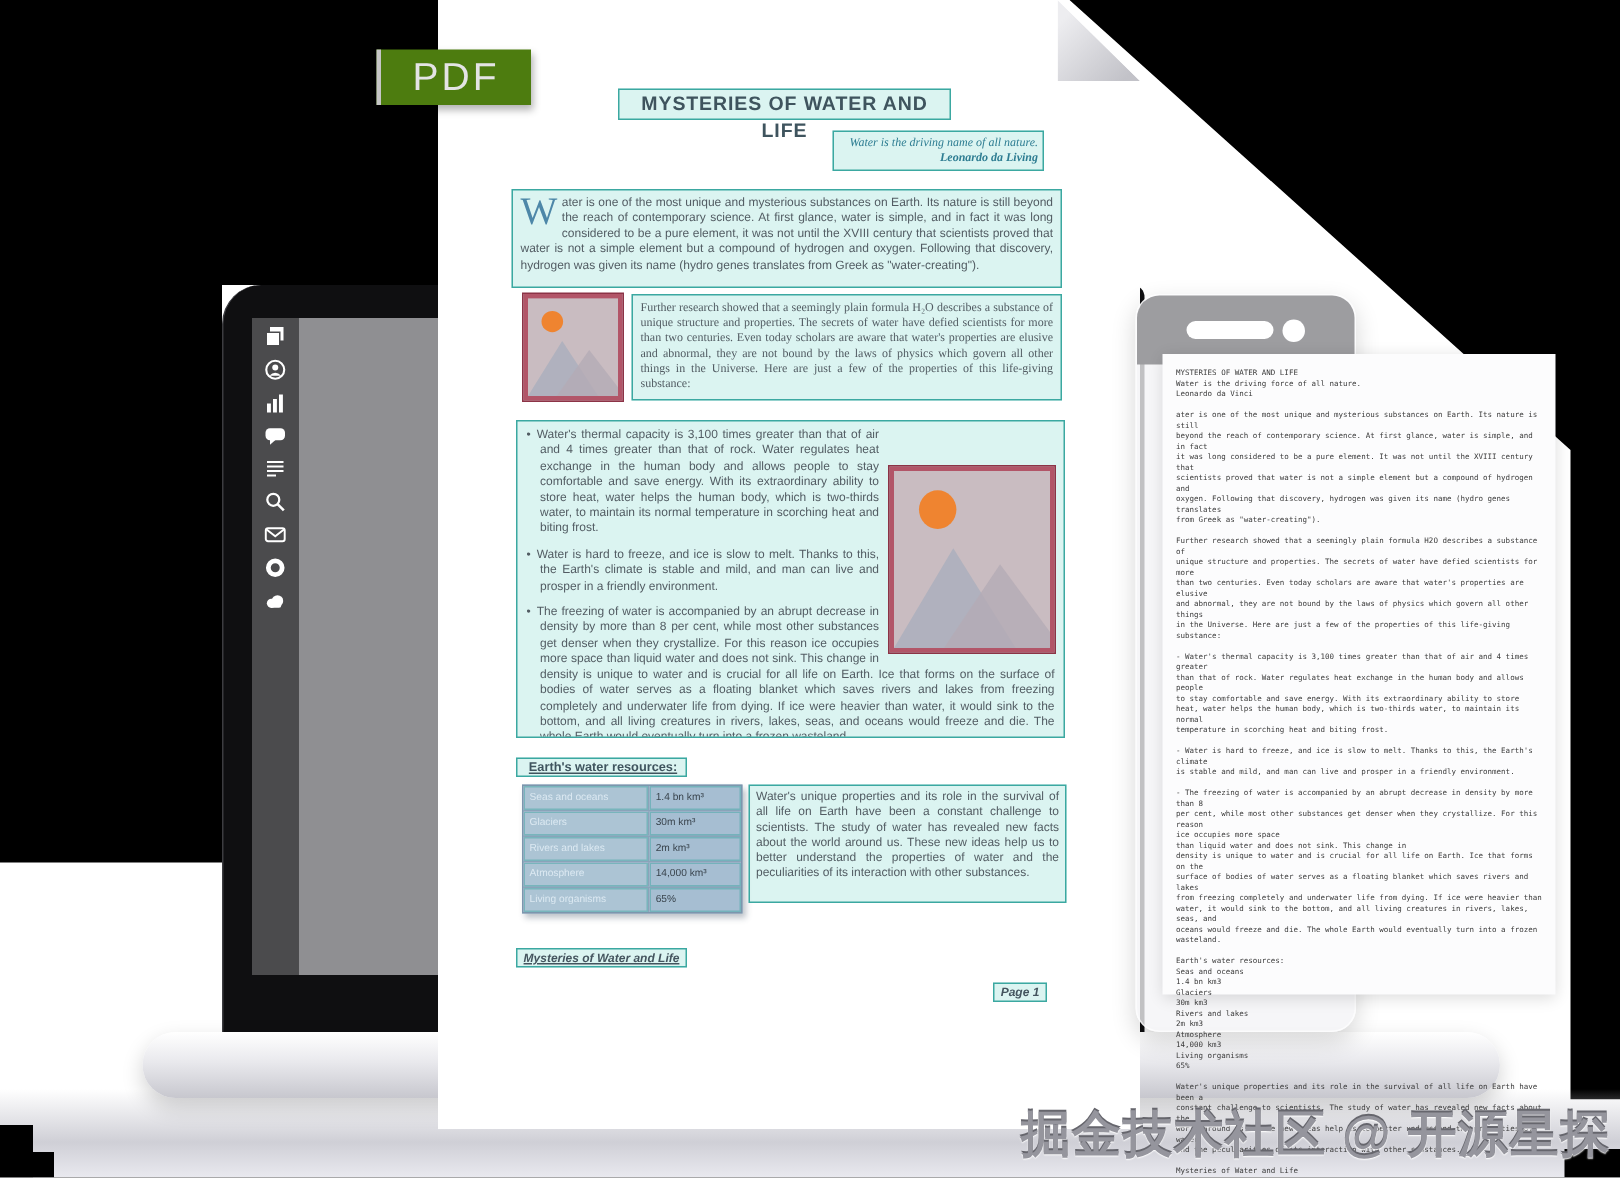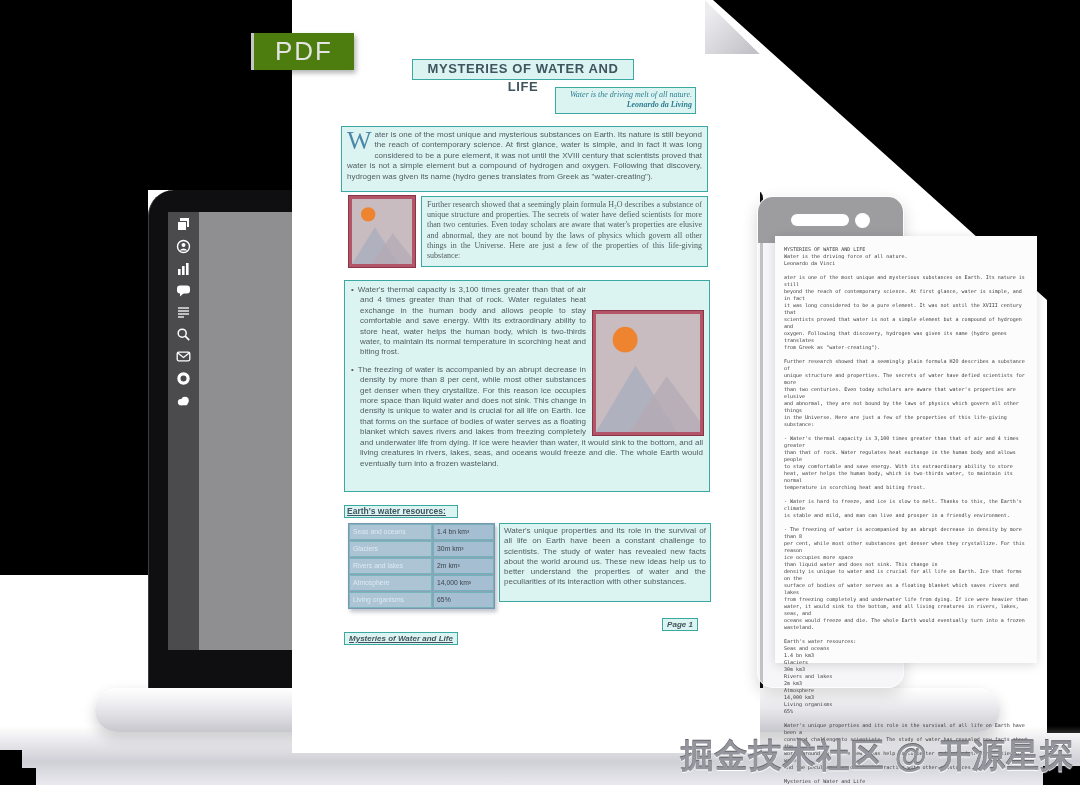--- a/index.html
+++ b/index.html
@@ -27,21 +27,21 @@
                box-shadow:0 6px 14px rgba(0,0,0,.18);}
   .shadow-band{left:0;top:726px;width:1080px;height:59px;
                background:linear-gradient(180deg,rgba(230,230,236,0),#cfcfd6 60%,#e9e9ef);}
   
   .paper{left:292px;top:0;width:468px;height:753px;background:#fff;
          clip-path:polygon(0 0,413px 0,100% 54px,100% 100%,0 100%);
          filter:drop-shadow(0 6px 14px rgba(0,0,0,.22));}
   .fold{position:absolute;left:413px;top:0;width:55px;height:54px;
         clip-path:polygon(0 0,100% 100%,0 100%);
         background:linear-gradient(135deg,#ededf0 15%,#c2c2c8 90%);}
-  .hl{box-sizing:border-box;border:1.6px solid rgba(41,160,152,.9);background:rgba(189,235,229,.55);}
+  .hl{box-sizing:border-box;border:1.6px solid rgba(41,160,152,.9);background:rgba(189,235,229,.55);text-align:center;}
   .doc-title{left:120px;top:59px;width:222px;height:21px;font-size:13px;font-weight:bold;
              letter-spacing:.6px;color:#3f545e;text-align:center;line-height:18px;}
   .quote{left:263px;top:87px;width:141px;height:27px;font-family:"Liberation Serif",serif;
          font-style:italic;font-size:8px;color:#2e7d92;text-align:right;padding:2px 3px;line-height:10px;}
   .quote .attr{font-weight:bold;}
   .p1{left:49px;top:126px;width:367px;height:66px;font-size:8px;line-height:10.4px;color:#525c63;
       text-align:justify;padding:3px 5px;}
   .dropcap{float:left;font-size:26px;line-height:22px;color:#4d87a8;font-family:"Liberation Serif",serif;
            margin:0 3px 0 0;}
   .imgbox{box-sizing:border-box;border:3px solid #b25568;outline:1px solid #8c3346;background:#c9bcc1;}
@@ -60,21 +60,21 @@
           box-sizing:border-box;box-shadow:2px 3px 4px rgba(40,60,80,.3);}
   .t-row{display:grid;grid-template-columns:58% 42%;height:16px;}
   .t-row + .t-row{border-top:1px solid #8aa3b9;}
   .t-cell{font-size:6.8px;line-height:15px;padding:0 4px;box-shadow:inset 0 0 0 1px rgba(42,160,152,.4);}
   .t-label{color:#dce9f2;border-right:1px solid #8aa3b9;background:rgba(205,235,230,.15);}
   .t-value{color:#39444d;}
   .sidepara{left:207px;top:523px;width:212px;height:79px;font-size:8px;line-height:10.3px;color:#525c63;
             text-align:justify;padding:2px 4px;}
   .foot-l{left:52px;top:632px;width:114px;height:13px;font-size:8px;font-style:italic;font-weight:bold;
           color:#44545e;text-decoration:underline;line-height:11px;text-align:center;}
-  .foot-r{left:370px;top:618px;width:36px;height:13px;font-size:8px;font-style:italic;font-weight:bold;
+  .foot-r{left:370px;top:655px;width:36px;height:13px;font-size:8px;font-style:italic;font-weight:bold;
           color:#44545e;line-height:11px;text-align:center;}
   
   .panel{left:757px;top:196px;width:147px;height:492px;border-radius:16px;
          background:rgba(243,243,246,.78);border:1px solid rgba(255,255,255,.65);
          box-shadow:0 6px 16px rgba(0,0,0,.16);box-sizing:border-box;}
   .panel-header{position:absolute;left:0;top:0;width:100%;height:46px;background:#9d9da0;
                 border-radius:15px 15px 0 0;display:flex;align-items:center;justify-content:center;gap:6px;}
   .pill{width:58px;height:12px;background:#fff;border-radius:6px;}
   .homebtn{width:15px;height:15px;background:#fff;border-radius:50%;}
   .text-sheet{left:775px;top:236px;width:262px;height:427px;background:#fcfcfd;box-sizing:border-box;
@@ -167,21 +167,21 @@
   <div class="abs blk blk-bl1"></div>
   <div class="abs blk blk-bl2"></div>
   <div class="abs blk blk-br"></div>
 
   <div class="abs paper">
     <div class="fold"></div>
 
     <div class="abs hl doc-title">MYSTERIES OF WATER AND LIFE</div>
 
     <div class="abs hl quote">
-      <div>Water is the driving melt of all nature.</div>
+      <div>Water is the driving name of all nature.</div>
       <div class="attr">Leonardo da Living</div>
     </div>
 
     <div class="abs hl p1">
       <span class="dropcap">W</span><span>ater is one of the most unique and mysterious substances on Earth. Its nature is still beyond the reach of contemporary science. At first glance, water is simple, and in fact it was long considered to be a pure element, it was not until the XVIII century that scientists proved that water is not a simple element but a compound of hydrogen and oxygen. Following that discovery, hydrogen was given its name (hydro genes translates from Greek as "water-creating").</span>
     </div>
 
     <div class="abs imgbox img1">
       <svg viewBox="0 0 100 110" preserveAspectRatio="none">
         <rect width="100" height="110" fill="#c9bcc1"></rect>
@@ -196,20 +196,21 @@
     <div class="abs hl bullets">
       <div class="imgbox img2">
         <svg viewBox="0 0 100 110" preserveAspectRatio="none">
           <rect width="100" height="110" fill="#c9bcc1"></rect>
           <circle cx="28" cy="24" r="12" fill="#ef8430"></circle>
           <polygon points="0,110 38,48 78,110" fill="#a7adbc" opacity=".75"></polygon>
           <polygon points="32,110 68,58 100,100 100,110" fill="#b4abb5" opacity=".8"></polygon>
         </svg>
       </div>
       <p>Water's thermal capacity is 3,100 times greater than that of air and 4 times greater than that of rock. Water regulates heat exchange in the human body and allows people to stay comfortable and save energy. With its extraordinary ability to store heat, water helps the human body, which is two-thirds water, to maintain its normal temperature in scorching heat and biting frost.</p>
+      <p>Water is hard to freeze, and ice is slow to melt. Thanks to this, the Earth's climate is stable and mild, and man can live and prosper in a friendly environment.</p>
       <p>The freezing of water is accompanied by an abrupt decrease in density by more than 8 per cent, while most other substances get denser when they crystallize. For this reason ice occupies more space than liquid water and does not sink. This change in density is unique to water and is crucial for all life on Earth. Ice that forms on the surface of bodies of water serves as a floating blanket which saves rivers and lakes from freezing completely and underwater life from dying. If ice were heavier than water, it would sink to the bottom, and all living creatures in rivers, lakes, seas, and oceans would freeze and die. The whole Earth would eventually turn into a frozen wasteland.</p>
     </div>
 
     <div class="abs hl res-head">Earth's water resources:</div>
 
     <div class="abs wtable">
       <div class="t-row">
         <div class="t-cell t-label">Seas and oceans</div>
         <div class="t-cell t-value">1.4 bn km³</div>
       </div>

